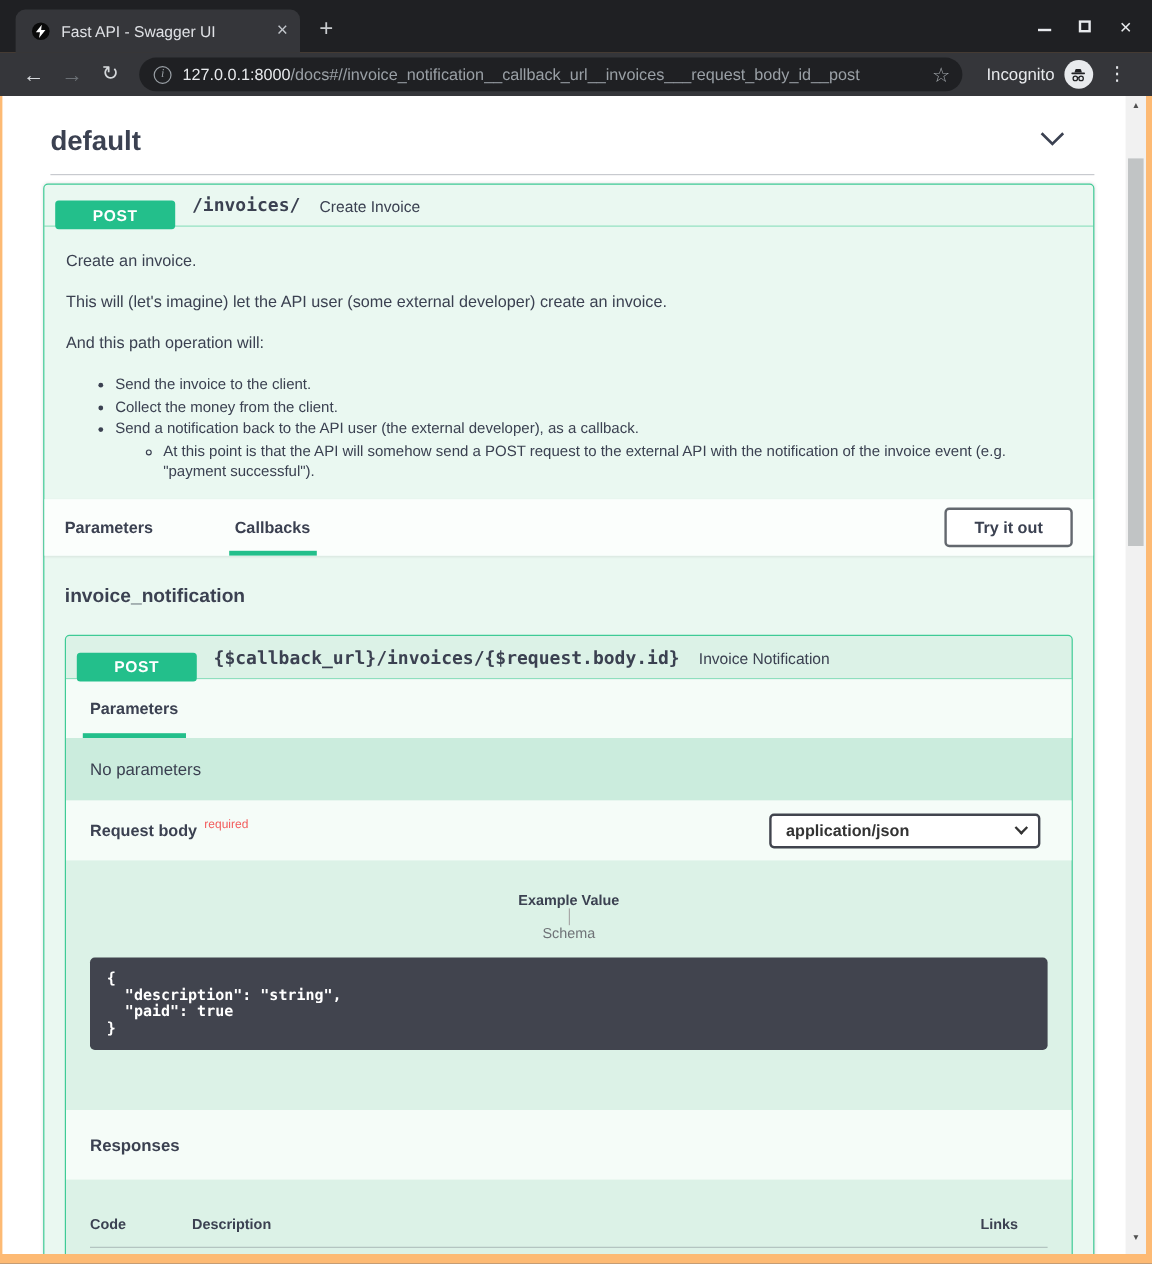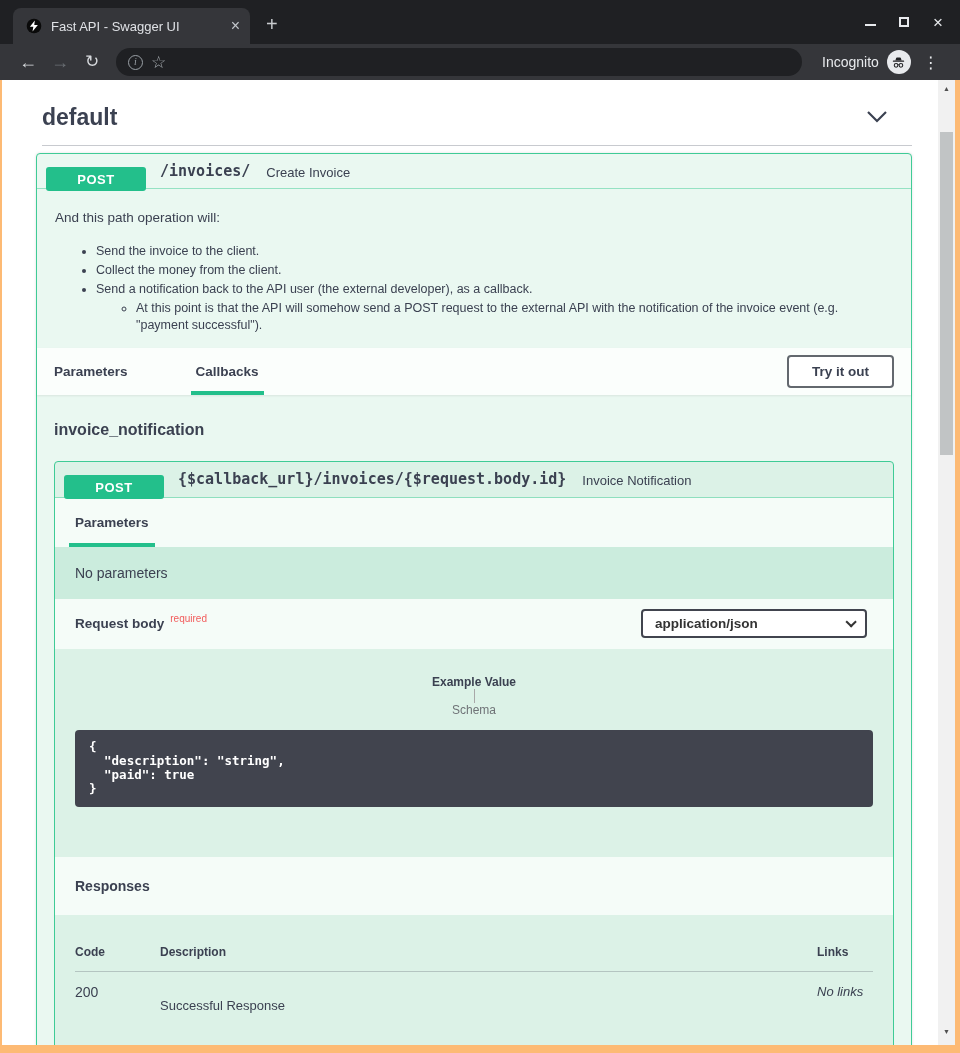--- a/index.html
+++ b/index.html
@@ -161,20 +161,21 @@
     </div>
   </div>
 
   <div class="toolbar">
     <span class="spacer-l"></span>
     <span class="nav-ico">←</span>
     <span class="nav-ico disabled">→</span>
     <span class="nav-ico reload">↻</span>
     <div class="omnibox">
       <span class="info-ico">i</span>
+      <span class="url-text"><span class="url-host">127.0.0.1:8000</span><span class="url-path">/docs#//invoice_notification__callback_url__invoices___request_body_id__post</span></span>
       <span class="star-ico">☆</span>
     </div>
     <span class="incog-label">Incognito</span>
     <span class="incog-badge">
       <svg width="17" height="17" viewBox="0 0 24 24">
         <path d="M7.6 9.2 L8.7 5.6 Q8.9 4.8 9.8 4.8 L14.2 4.8 Q15.1 4.8 15.3 5.6 L16.4 9.2 Z" fill="#202124"></path>
         <rect x="4" y="9.2" width="16" height="1.8" rx="0.9" fill="#202124"></rect>
         <circle cx="8.6" cy="16" r="2.6" fill="none" stroke="#202124" stroke-width="1.5"></circle>
         <circle cx="15.4" cy="16" r="2.6" fill="none" stroke="#202124" stroke-width="1.5"></circle>
         <path d="M10.8 15.4 Q12 14.4 13.2 15.4" fill="none" stroke="#202124" stroke-width="1.3"></path>
@@ -197,20 +198,22 @@
       <div class="section-divider"></div>
 
       <div class="opblock">
         <div class="op-summary">
           <span class="method-badge">POST</span>
           <span class="op-path">/invoices/</span>
           <span class="op-desc">Create Invoice</span>
         </div>
 
         <div class="op-description">
+          <p>Create an invoice.</p>
+          <p>This will (let's imagine) let the API user (some external developer) create an invoice.</p>
           <p>And this path operation will:</p>
           <ul>
             <li>Send the invoice to the client.</li>
             <li>Collect the money from the client.</li>
             <li><span>Send a notification back to the API user (the external developer), as a callback.</span>
               <ul>
                 <li>At this point is that the API will somehow send a POST request to the external API with the notification of the invoice event (e.g. "payment successful").</li>
               </ul>
             </li>
           </ul>

